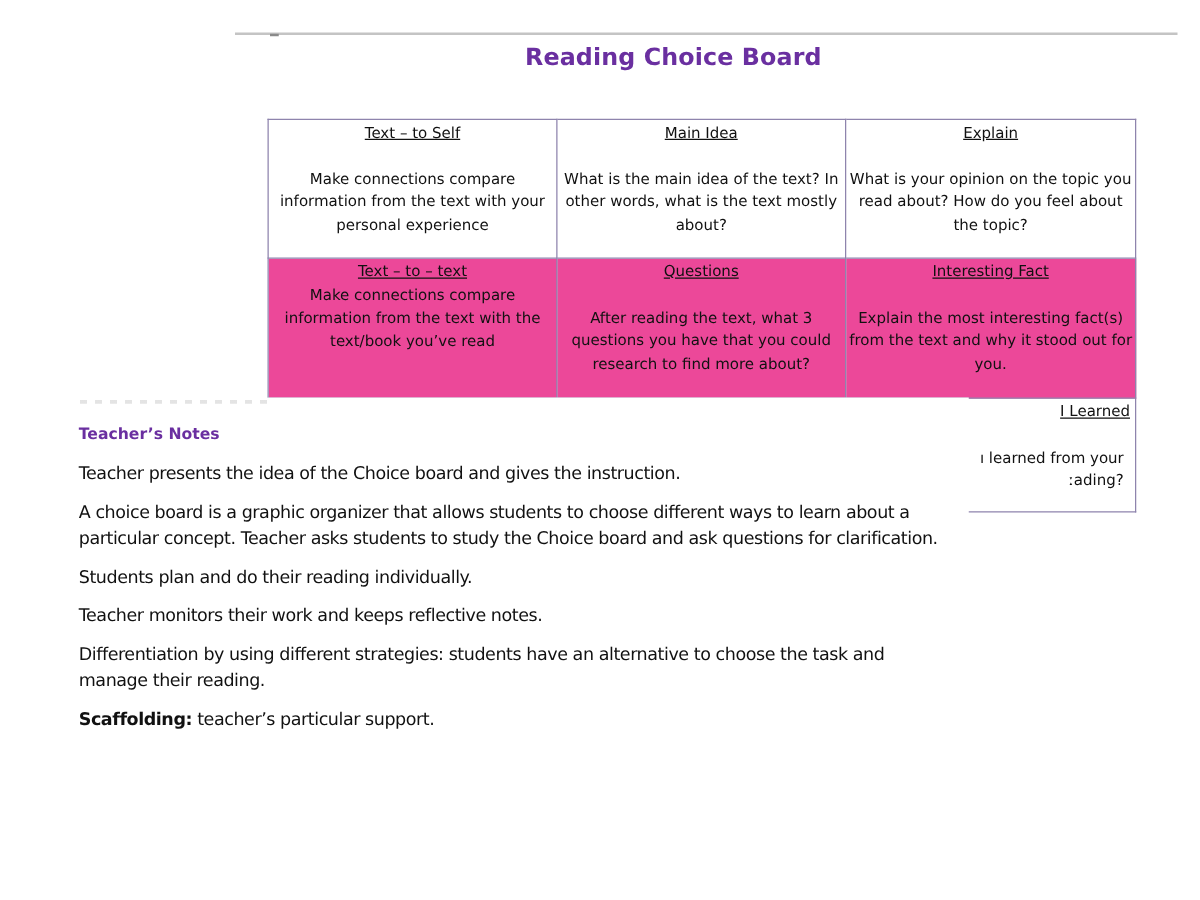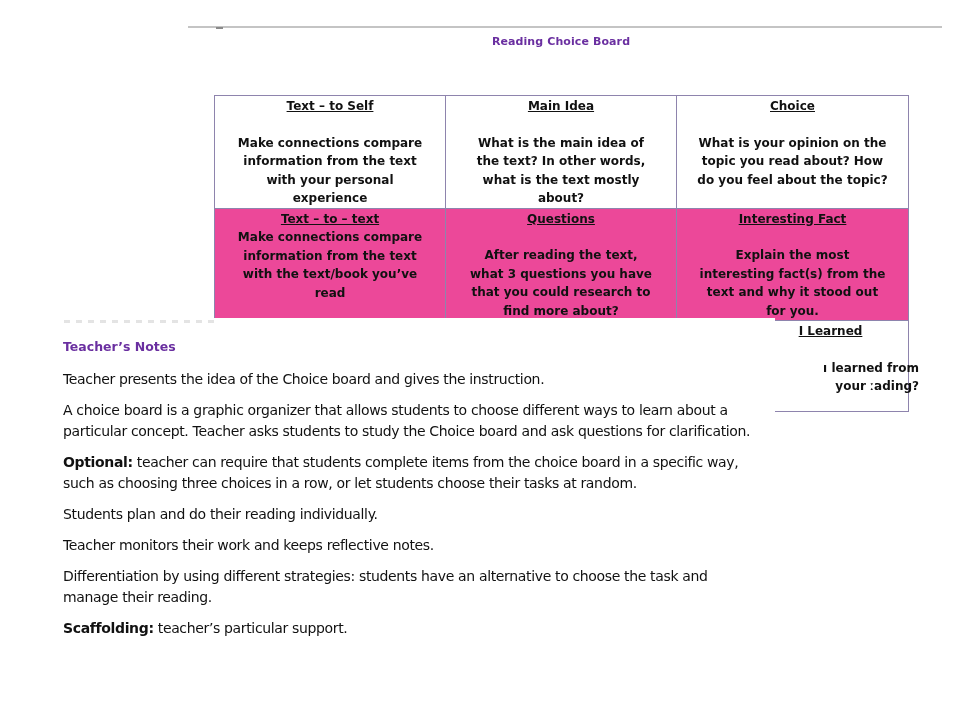--- a/index.html
+++ b/index.html
@@ -10,30 +10,30 @@
       color: #111111;
     }
     .top-rule {
       position: absolute; left: 188px; top: 26px; width: 754px; height: 2px;
       background: #c4c4c4;
     }
     .top-rule-mark {
       position: absolute; left: 216px; top: 27px; width: 7px; height: 2px; background: #8a8a8a;
     }
     .doc-title {
-      position: absolute; left: 420px; top: 35px; width: 282px; text-align: center;
-      font-size: 11px; font-weight: bold; color: #6a2fa0; letter-spacing: 0.1px;
+      position: absolute; left: 420px; top: 35px; width: 282px; 
+      font-size: 19px; font-weight: bold; color: #6a2fa0; letter-spacing: 0.1px;
     }
     .board {
       position: absolute; left: 214px; top: 95px; width: 694px;
       border-collapse: collapse; table-layout: fixed;
     }
     .board td {
       border: 1.5px solid #8e84ad; vertical-align: top; text-align: center;
-      padding: 0 20px; font-size: 12px; font-weight: bold; line-height: 18.5px;
+      padding: 0 0; font-size: 12px; font-weight: normal; line-height: 18.5px;
     }
     .board tr.r1 td { height: 110px; background: #ffffff; }
     .board tr.r2 td { height: 111px; background: #ec4899; }
     .board tr.r3 td { height: 90px; background: #ffffff; }
     .cell-title { text-decoration: underline; display: block; margin-top: 1px; }
     .cell-body { display: block; }
     .r1 .cell-body { margin-top: 18px; }
     .r2 .cell-body.gap { margin-top: 18px; }
     .r3 .cell-body { margin-top: 18px; }
     .notes-panel {
@@ -74,21 +74,21 @@
       <tr class="r1">
     <td>
       <span class="cell-title">Text – to Self</span>
       <span class="cell-body">Make connections compare information from the text with your personal experience</span>
     </td>
     <td>
       <span class="cell-title">Main Idea</span>
       <span class="cell-body">What is the main idea of the text? In other words, what is the text mostly about?</span>
     </td>
     <td>
-      <span class="cell-title">Choice</span>
+      <span class="cell-title">Explain</span>
       <span class="cell-body">What is your opinion on the topic you read about? How do you feel about the topic?</span>
     </td>
   </tr>
   <tr class="r2">
     <td>
       <span class="cell-title">Text – to – text</span>
       <span class="cell-body">Make connections compare information from the text with the text/book you’ve read</span>
     </td>
     <td>
       <span class="cell-title">Questions</span>
@@ -96,33 +96,32 @@
     </td>
     <td>
       <span class="cell-title">Interesting Fact</span>
       <span class="cell-body gap">Explain the most interesting fact(s) from the text and why it stood out for you.</span>
     </td>
   </tr>
   <tr class="r3">
     <td></td>
     <td></td>
     <td style="text-align:right; padding-right:4px;">
-      <span class="cell-title" style="text-align:center; padding-left:60px;">I Learned</span>
+      <span class="cell-title" style="text-align:right; padding-left:60px;">I Learned</span>
       <span class="cell-body" style="text-align:right; padding-left:92px; width:130px; display:block;">ı learned from your ːading?</span>
     </td>
   </tr>
 </tbody>
   </table>
 
 <div class="notes-panel"></div>
 <div class="faint-line"></div>
 
 <div class="notes-heading">Teacher’s Notes</div>
 
 <div class="notes">
   <p><span>Teacher presents the idea of the Choice board and gives the instruction.</span></p>
   <p><span>A choice board is a graphic organizer that allows students to choose different ways to learn about a particular concept. Teacher asks students to study the Choice board and ask questions for clarification.</span></p>
-  <p><b>Optional:</b><span> teacher can require that students complete items from the choice board in a specific way, such as choosing three choices in a row, or let students choose their tasks at random.</span></p>
   <p><span>Students plan and do their reading individually.</span></p>
   <p><span>Teacher monitors their work and keeps reflective notes.</span></p>
   <p><span>Differentiation by using different strategies: students have an alternative to choose the task and manage their reading.</span></p>
   <p><b>Scaffolding:</b><span> teacher’s particular support.</span></p>
 </div>
 
 </body></html>

